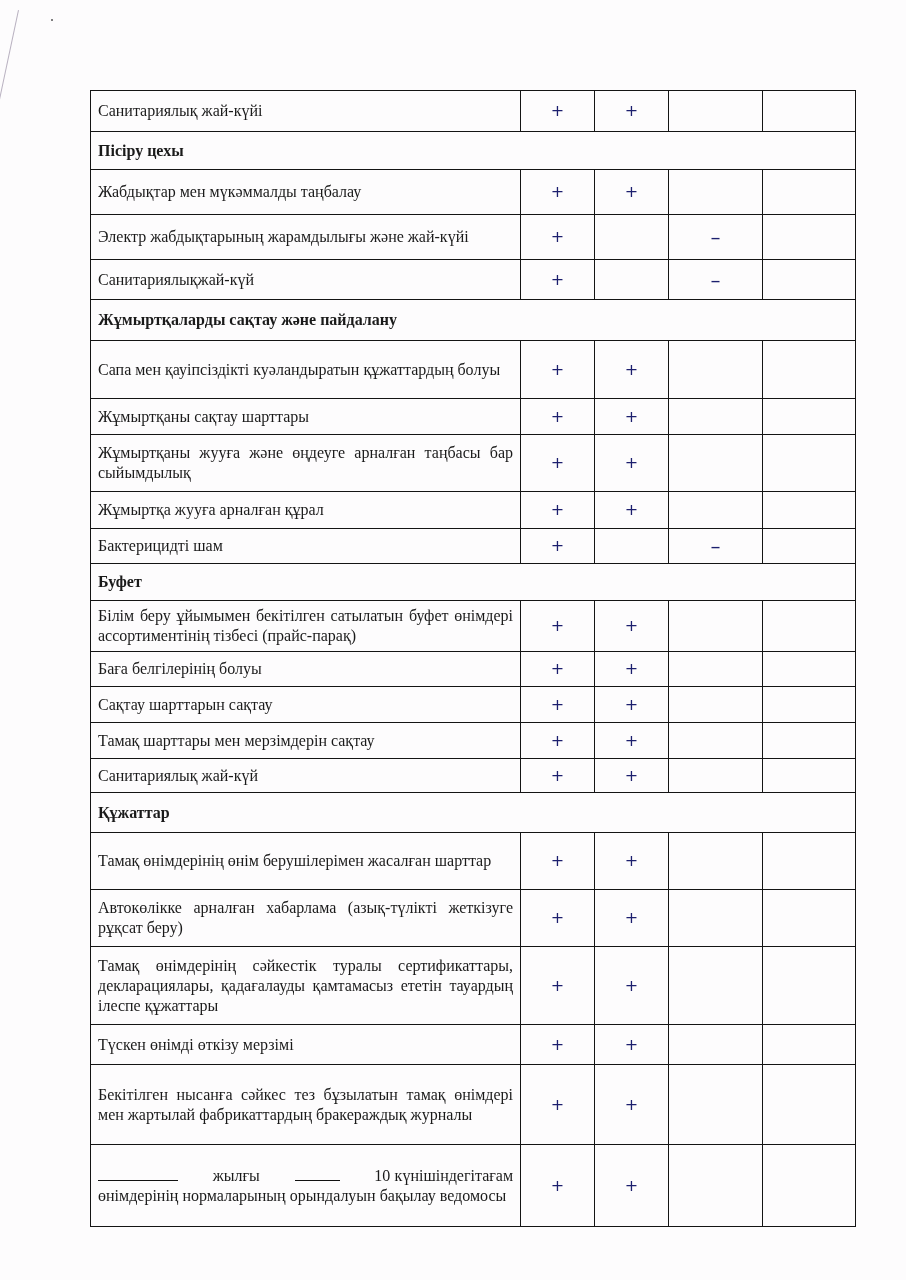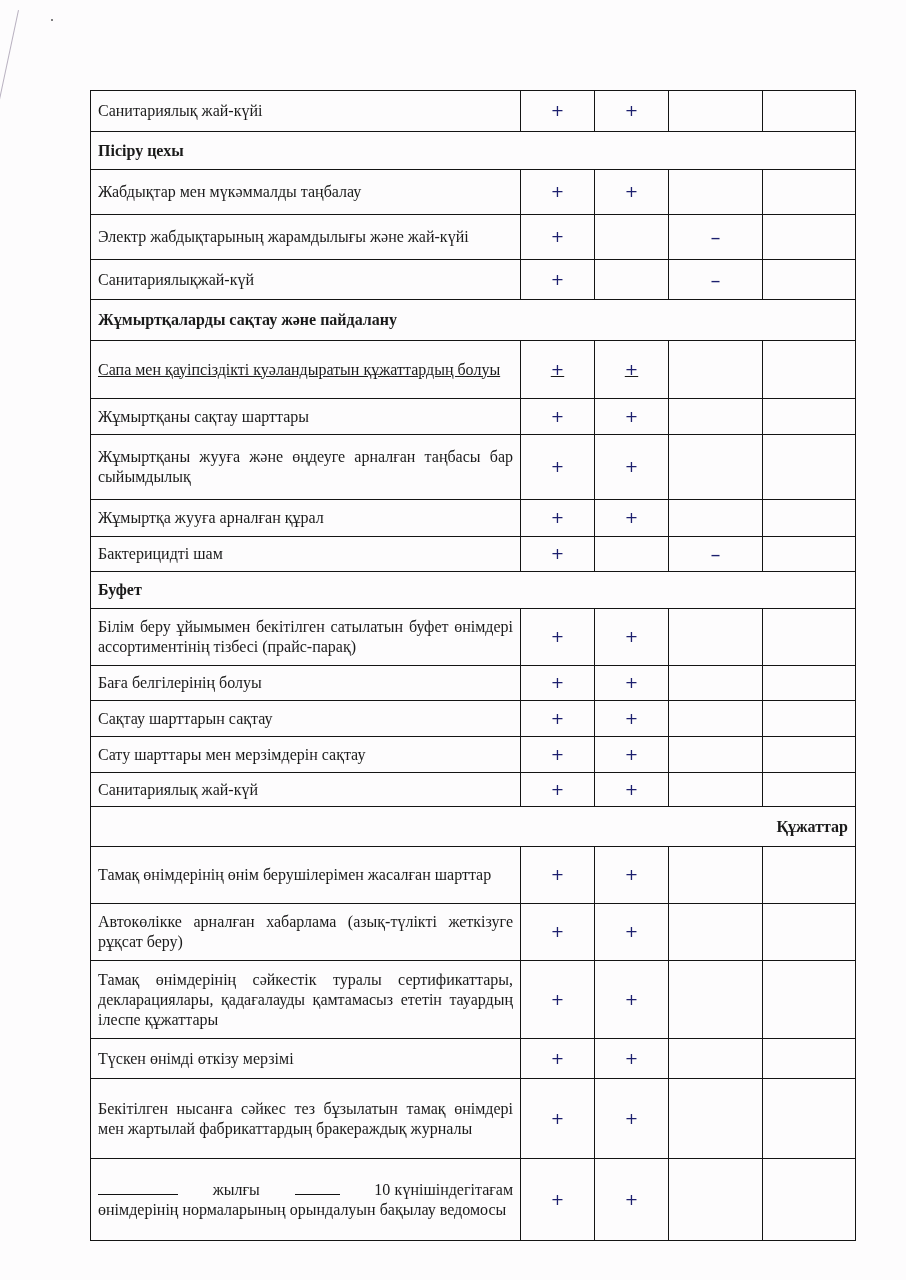--- a/index.html
+++ b/index.html
@@ -89,35 +89,35 @@
       <tr style="height: 40px;">
         <td class="label">Санитариялықжай-күй</td>
         <td class="mark">+</td>
         <td class="mark"></td>
         <td class="mark minus">–</td>
         <td class="mark"></td>
       </tr>
       <tr style="height: 41px;">
         <td colspan="5" class="section">Жұмыртқаларды сақтау және пайдалану</td>
       </tr>
-      <tr style="height: 58px; text-decoration: underline;">
+      <tr style="height: 58px;">
         <td class="label">Сапа мен қауіпсіздікті куәландыратын құжаттардың болуы</td>
         <td class="mark">+</td>
         <td class="mark">+</td>
         <td class="mark"></td>
         <td class="mark"></td>
       </tr>
       <tr style="height: 36px;">
         <td class="label">Жұмыртқаны сақтау шарттары</td>
         <td class="mark">+</td>
         <td class="mark">+</td>
         <td class="mark"></td>
         <td class="mark"></td>
       </tr>
-      <tr style="height: 65px;">
+      <tr style="height: 57px;">
         <td class="label">Жұмыртқаны жууға және өңдеуге арналған таңбасы бар сыйымдылық</td>
         <td class="mark">+</td>
         <td class="mark">+</td>
         <td class="mark"></td>
         <td class="mark"></td>
       </tr>
       <tr style="height: 37px; margin-left: 16px;">
         <td class="label">Жұмыртқа жууға арналған құрал</td>
         <td class="mark">+</td>
         <td class="mark">+</td>
@@ -127,21 +127,21 @@
       <tr style="height: 35px;">
         <td class="label">Бактерицидті шам</td>
         <td class="mark">+</td>
         <td class="mark"></td>
         <td class="mark minus">–</td>
         <td class="mark"></td>
       </tr>
       <tr style="height: 37px;">
         <td colspan="5" class="section">Буфет</td>
       </tr>
-      <tr style="height: 57px;">
+      <tr style="height: 51px;">
         <td class="label">Білім беру ұйымымен бекітілген сатылатын буфет өнімдері ассортиментінің тізбесі (прайс-парақ)</td>
         <td class="mark">+</td>
         <td class="mark">+</td>
         <td class="mark"></td>
         <td class="mark"></td>
       </tr>
       <tr style="height: 35px;">
         <td class="label">Баға белгілерінің болуы</td>
         <td class="mark">+</td>
         <td class="mark">+</td>
@@ -149,34 +149,34 @@
         <td class="mark"></td>
       </tr>
       <tr style="height: 36px;">
         <td class="label">Сақтау шарттарын сақтау</td>
         <td class="mark">+</td>
         <td class="mark">+</td>
         <td class="mark"></td>
         <td class="mark"></td>
       </tr>
       <tr style="height: 36px;">
-        <td class="label">Сату шарттары мен мерзімдерін сақтау</td>
+        <td class="label">Тамақ шарттары мен мерзімдерін сақтау</td>
         <td class="mark">+</td>
         <td class="mark">+</td>
         <td class="mark"></td>
         <td class="mark"></td>
       </tr>
       <tr style="height: 34px;">
         <td class="label">Санитариялық жай-күй</td>
         <td class="mark">+</td>
         <td class="mark">+</td>
         <td class="mark"></td>
         <td class="mark"></td>
       </tr>
-      <tr style="height: 40px; text-align: right;">
+      <tr style="height: 40px;">
         <td colspan="5" class="section">Құжаттар</td>
       </tr>
       <tr style="height: 57px;">
         <td class="label">Тамақ өнімдерінің өнім берушілерімен жасалған шарттар</td>
         <td class="mark">+</td>
         <td class="mark">+</td>
         <td class="mark"></td>
         <td class="mark"></td>
       </tr>
       <tr style="height: 57px;">

